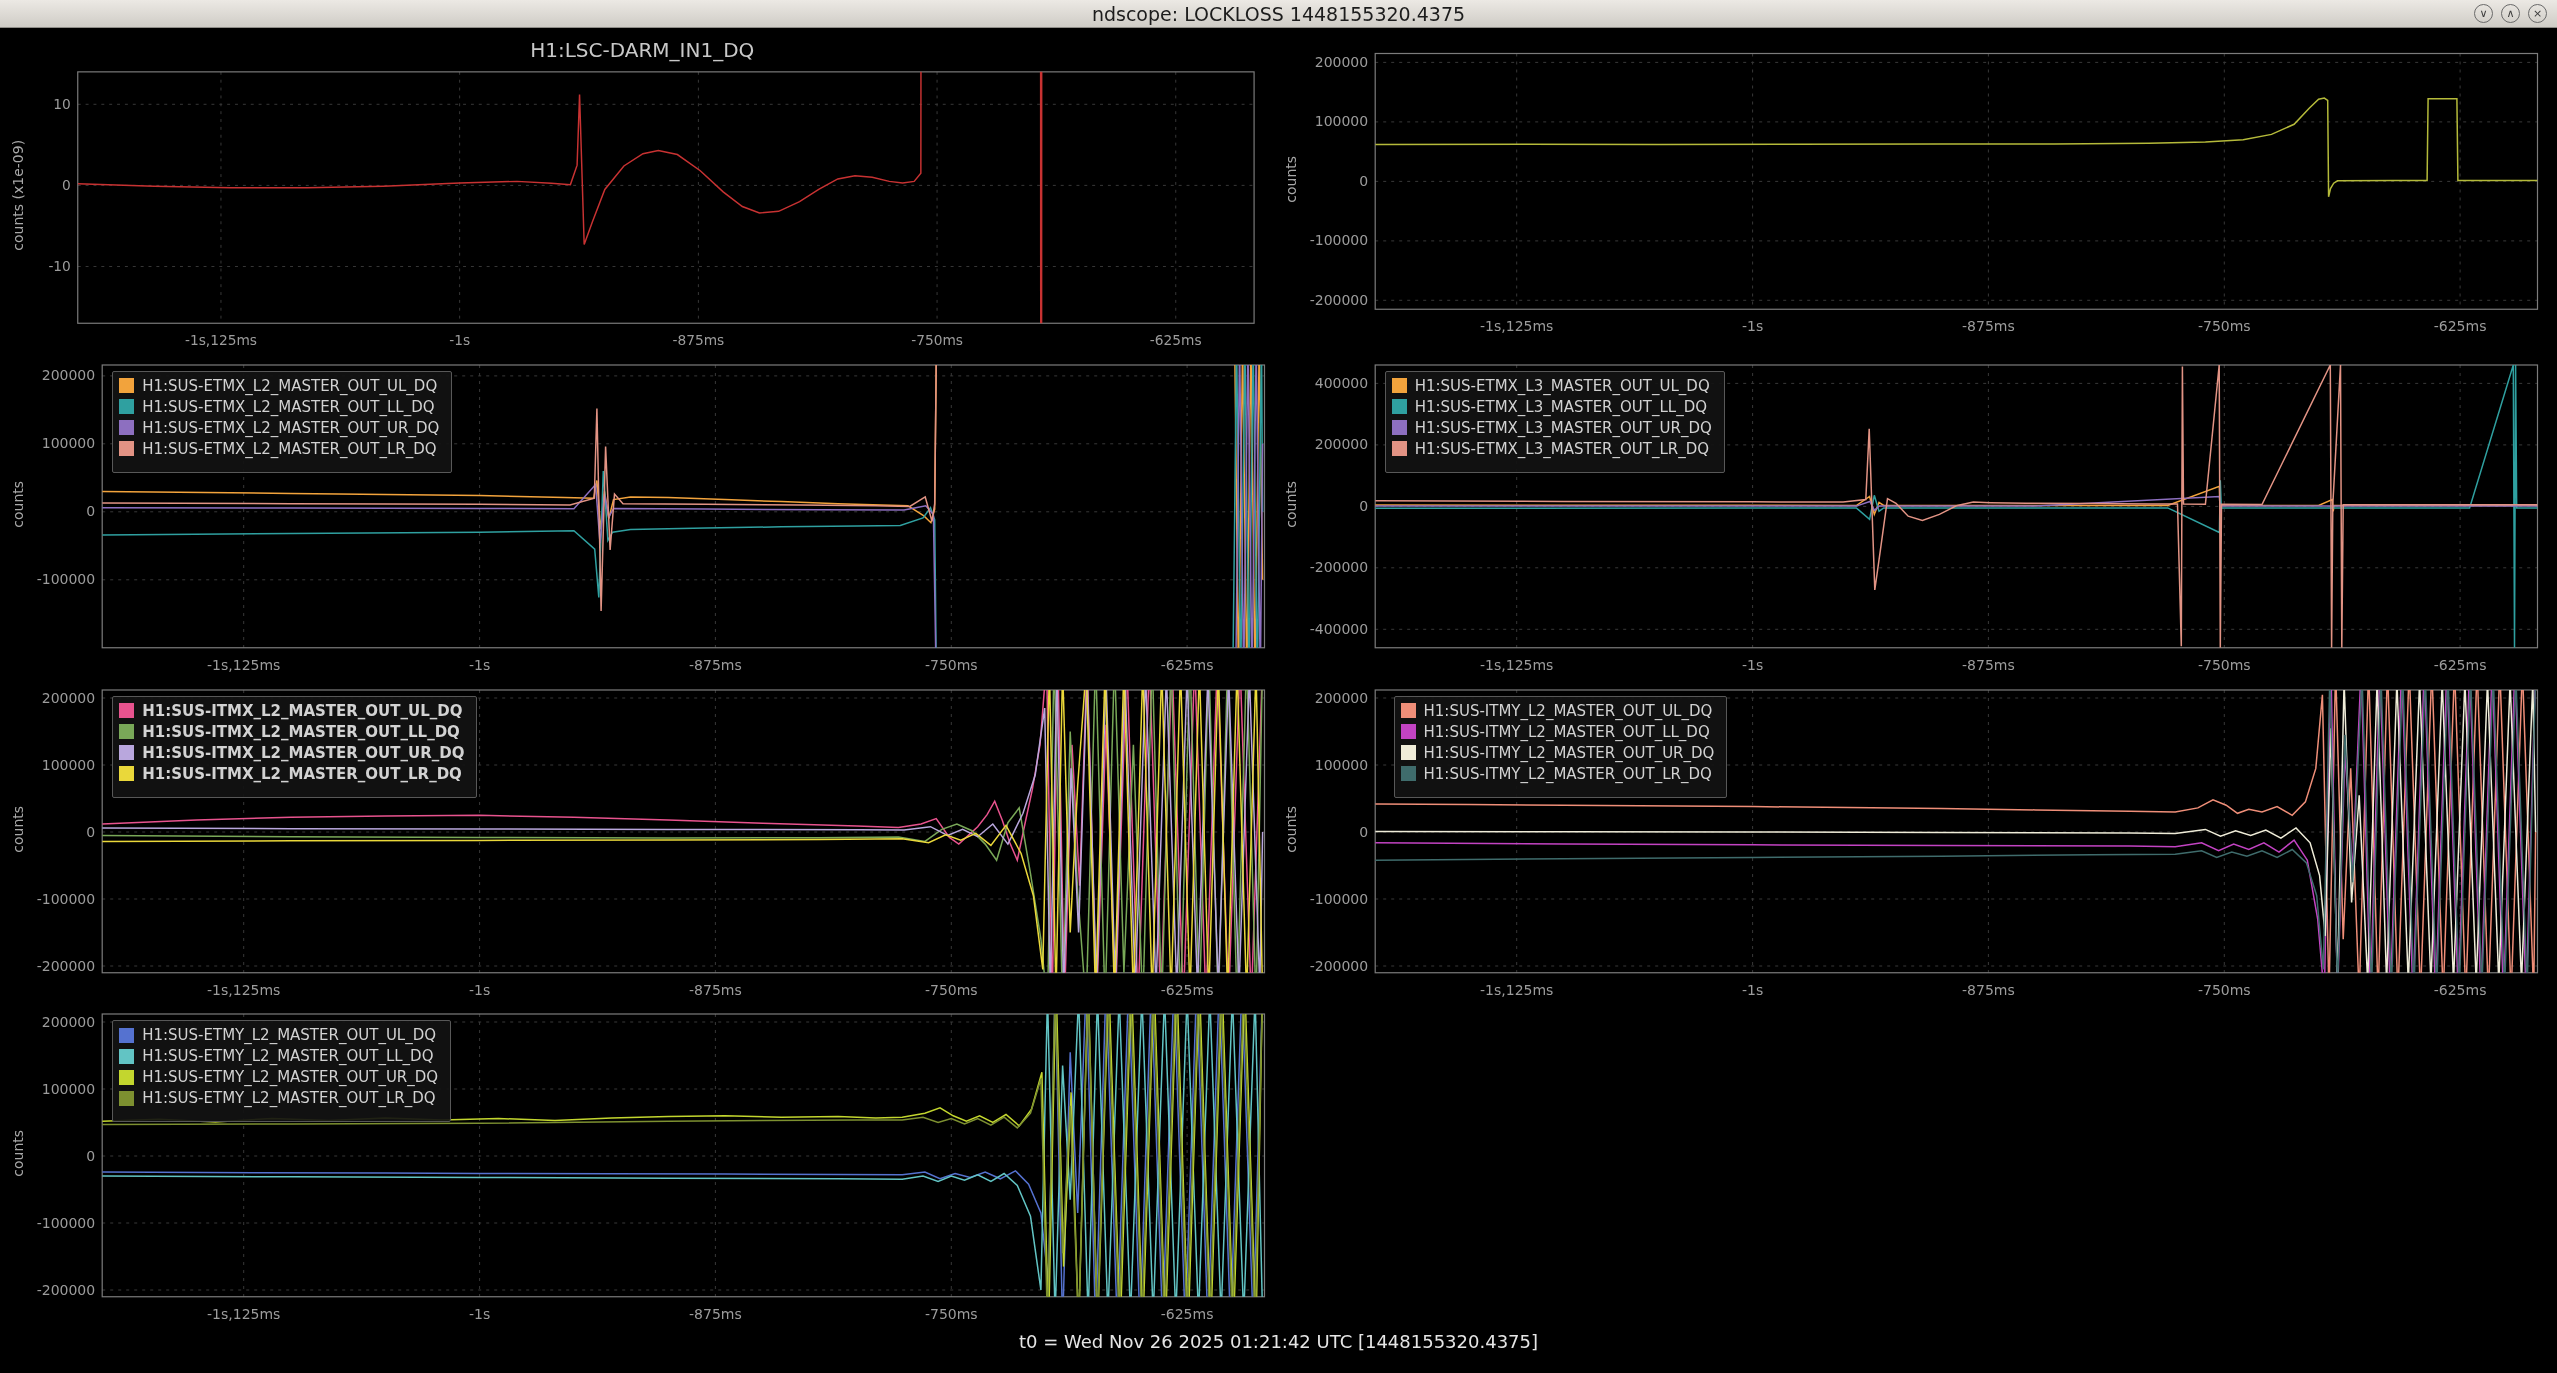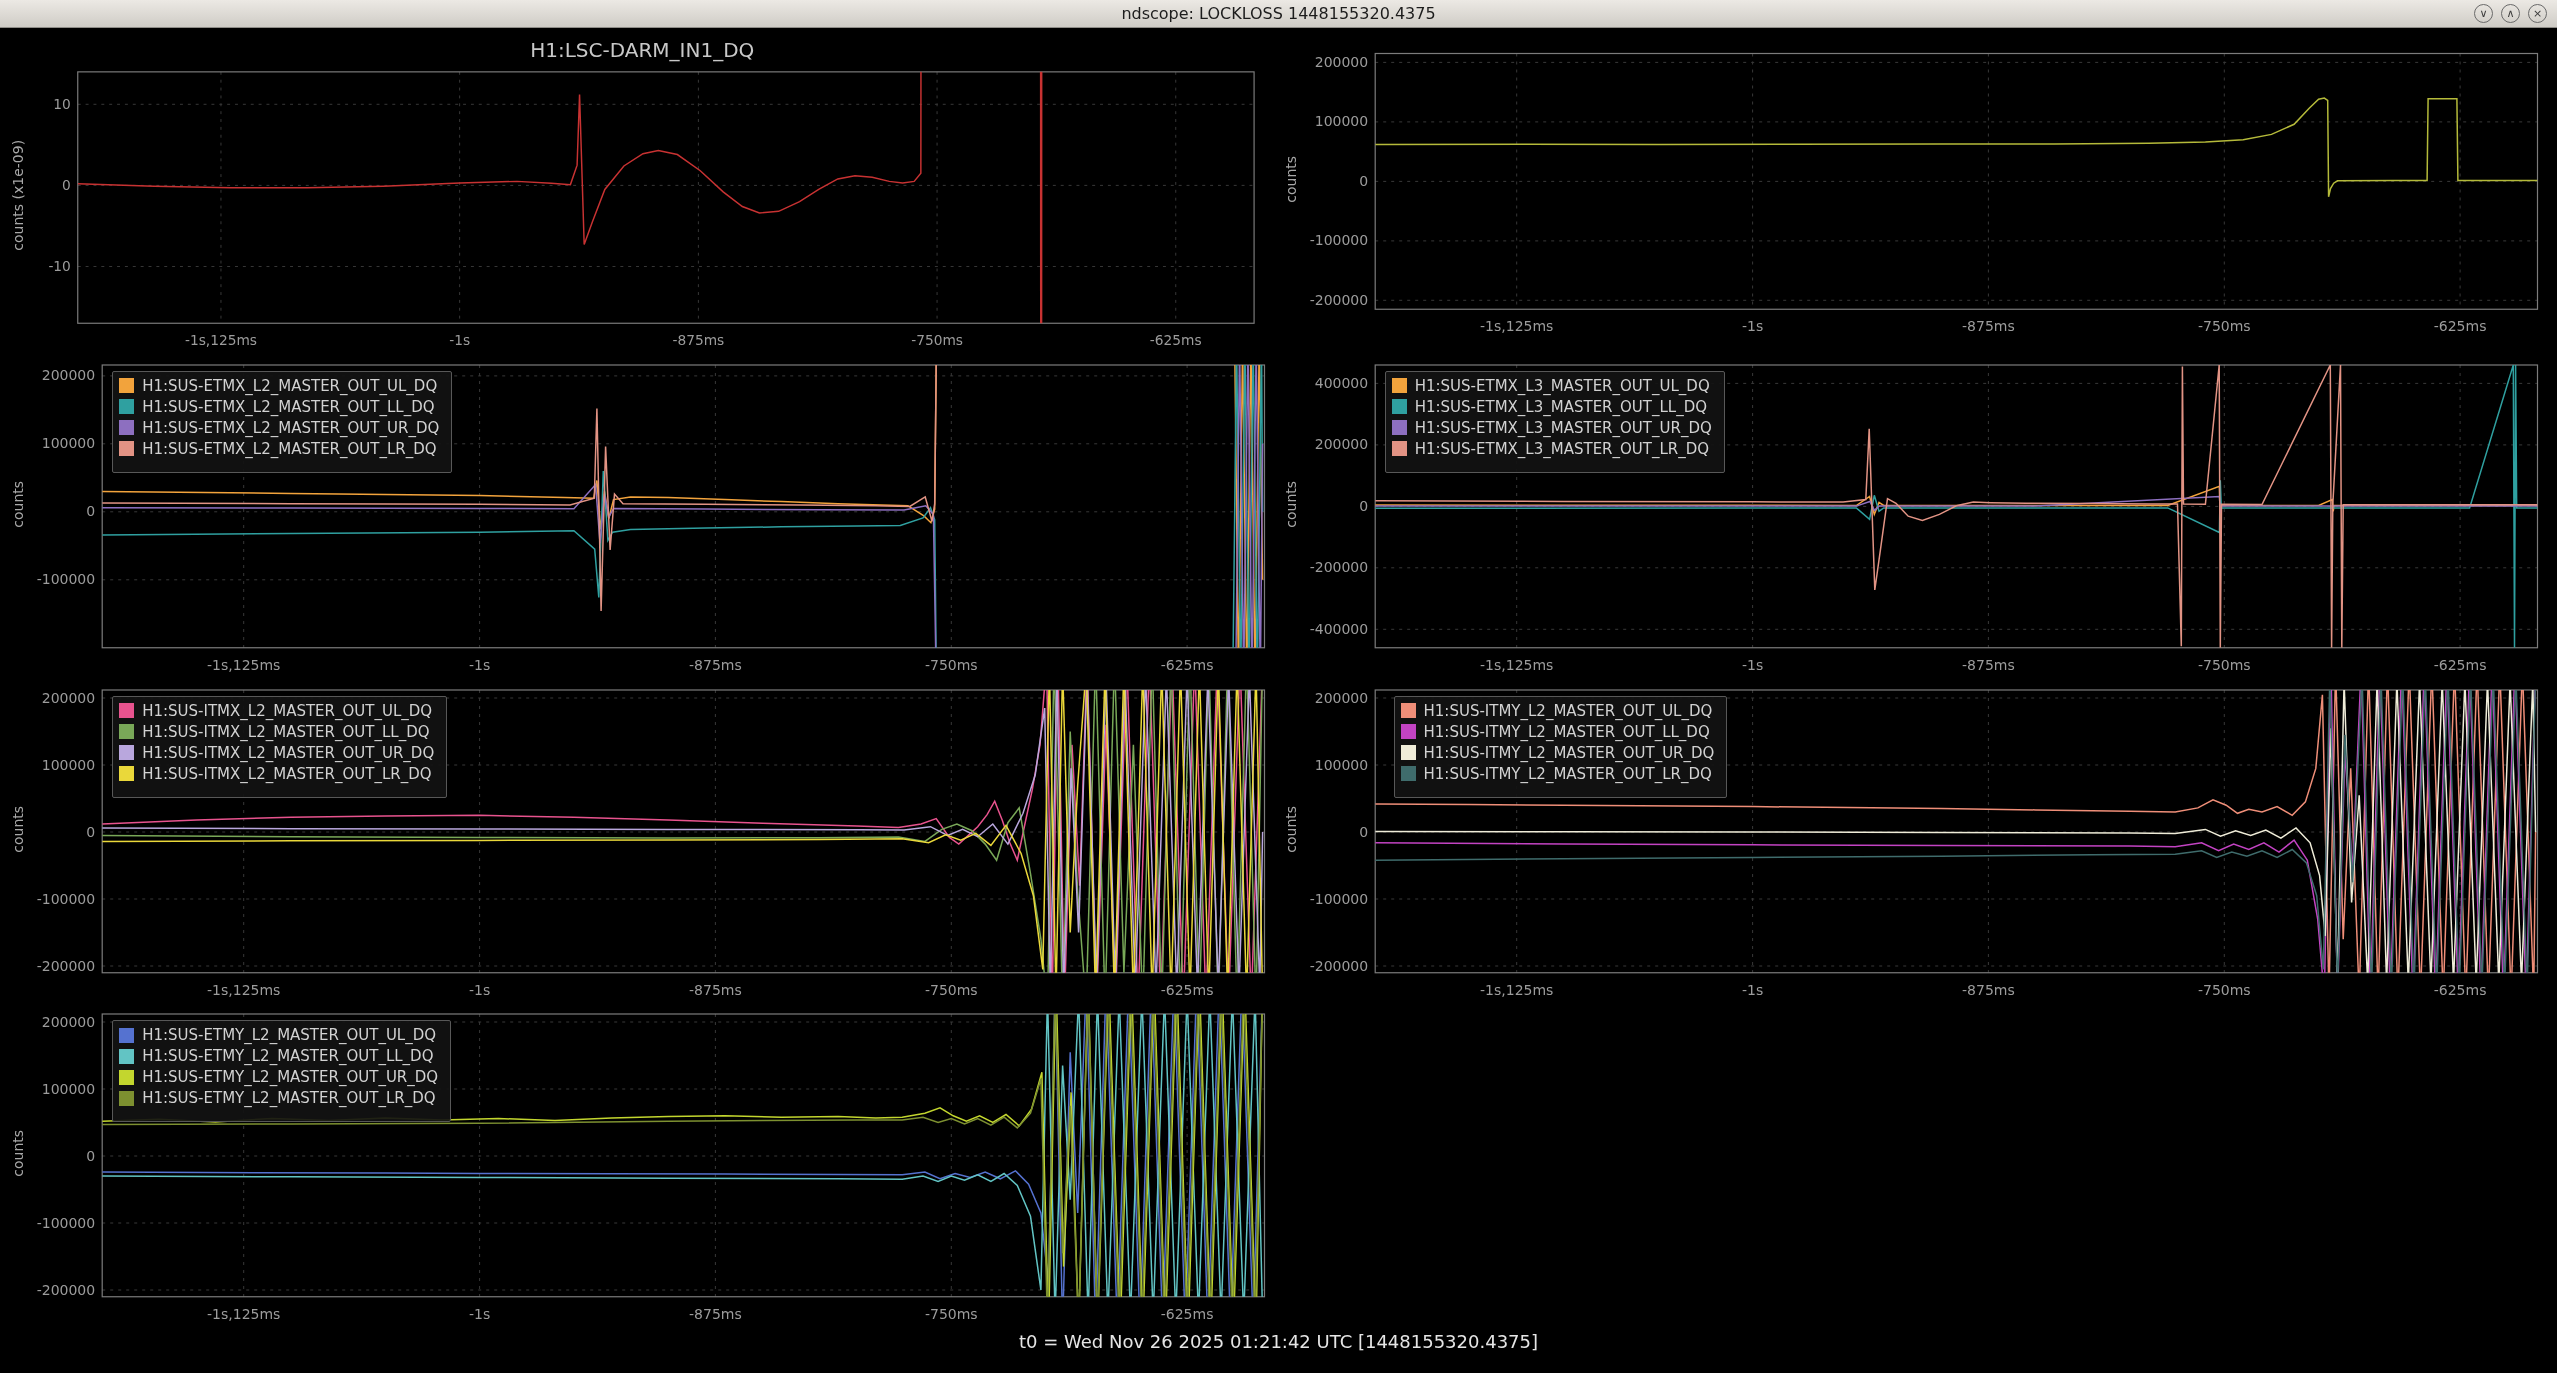--- a/index.html
+++ b/index.html
@@ -1,19 +1,19 @@
 <!DOCTYPE html>
 <html><head>
 <meta charset="utf-8">
 <style>
   *{box-sizing:border-box}
   html,body{margin:0;padding:0}
   body{width:2557px;height:1373px;background:#000;font-family:"DejaVu Sans",sans-serif;overflow:hidden;display:flex;flex-direction:column}
   .titlebar{height:28px;flex:0 0 auto;background:linear-gradient(#ece9e4,#cfccc6);border-bottom:1px solid #8f8d88;position:relative;display:flex;align-items:center;justify-content:center}
-  .titlebar .title{font-size:16px;color:#1c1c1c}
+  .titlebar .title{font-size:19px;color:#1c1c1c}
   .win-buttons{position:absolute;right:10px;top:4px;display:flex;gap:8px}
   .win-btn{width:19px;height:19px;border:1px solid #6a6a6a;border-radius:50%;display:flex;align-items:center;justify-content:center;font-size:11px;line-height:1;color:#3c3c3c;cursor:default}
   .plots{flex:1;display:grid;grid-template-columns:1fr 1fr;grid-template-rows:repeat(4,1fr);gap:4px;padding:4px 8px;min-height:0}
   .cell{display:flex;flex-direction:column;min-height:0;min-width:0}
   .plot-title{text-align:center;font-size:20px;color:#c8c8c8;padding:6px 0 2px;flex:0 0 auto}
   .plot-body{flex:1;display:flex;min-height:0}
   .ylabel{writing-mode:vertical-rl;transform:rotate(180deg);font-size:14px;color:#a8a8a8;display:flex;align-items:center;justify-content:center;padding:0 2px;flex:0 0 auto;margin-bottom:26px}
   .svg-wrap{flex:1;position:relative;min-width:0}
   .svg-wrap svg{position:absolute;inset:0;width:100%;height:100%;display:block}
   svg text{font-family:"DejaVu Sans",sans-serif}
@@ -264,21 +264,21 @@
             <line class="grid" x1="74.19999999999999" y1="284.0" x2="1236.5" y2="284.0"></line>
             <text class="tick" x="67.19999999999999" y="288.5" text-anchor="end">-200000</text>
             <rect class="frame" x="74.19999999999999" y="8" width="1162.3" height="282.75"></rect>
             <g clip-path="url(#cp4)">
               <polyline fill="none" stroke="#e8538e" stroke-width="1.5" points="74.2,142.0 168.5,138.0 262.9,135.3 357.2,134.0 451.6,133.3 545.9,135.3 640.3,138.0 734.6,141.3 828.9,144.0 870.5,145.4 893.1,142.0 908.2,136.6 921.4,155.4 930.8,162.1 940.3,153.4 949.7,144.7 959.1,132.6 966.7,119.2 974.2,138.0 981.8,160.8 989.3,178.2 996.9,142.0 1004.4,107.2 1012.0,62.9 1018.6,-20.8 1024.2,320.9 1029.9,-20.8 1036.5,320.9 1044.0,62.9 1051.6,203.6 1059.1,-20.8 1068.6,320.9 1078.0,42.8 1087.4,320.9 1098.8,-20.8 1110.1,320.9 1121.4,-20.8 1132.7,320.9 1144.0,-20.8 1155.4,320.9 1166.7,-20.8 1178.0,320.9 1189.3,-20.8 1200.6,320.9 1212.0,-20.8 1223.3,320.9 1234.6,-20.8"></polyline>
               <polyline fill="none" stroke="#79a858" stroke-width="1.5" points="74.2,153.4 262.9,154.7 451.6,155.4 640.3,156.1 791.2,155.7 870.5,155.1 896.9,159.4 913.8,147.4 928.9,142.0 944.0,148.7 957.2,162.1 968.6,178.2 979.9,140.7 991.2,125.9 1002.5,191.6 1012.9,257.2 1019.5,324.3 1026.1,-24.2 1034.6,324.3 1042.2,49.5 1049.7,210.3 1058.2,324.3 1067.6,-24.2 1077.1,324.3 1086.5,-24.2 1095.9,290.8 1105.4,62.9 1114.8,324.3 1124.2,-24.2 1133.7,324.3 1143.1,-24.2 1152.5,324.3 1162.0,-24.2 1171.4,324.3 1180.8,-24.2 1190.3,324.3 1199.7,-24.2 1209.1,324.3 1218.6,-24.2 1228.0,324.3 1234.6,-24.2"></polyline>
               <polyline fill="none" stroke="#b9a7dd" stroke-width="1.5" points="74.2,146.0 262.9,146.7 451.6,147.0 640.3,147.4 828.9,147.7 876.1,148.0 902.5,144.7 919.5,153.4 934.6,147.4 949.7,154.7 964.8,142.0 979.9,162.1 995.0,131.3 1007.2,93.1 1016.7,26.1 1022.3,307.5 1028.9,-7.4 1035.6,307.5 1043.1,86.4 1050.6,250.5 1059.1,-7.4 1068.6,307.5 1078.0,-7.4 1087.4,307.5 1096.9,-7.4 1107.3,307.5 1117.6,-7.4 1128.0,307.5 1138.4,-7.4 1148.8,307.5 1159.1,-7.4 1169.5,307.5 1179.9,-7.4 1190.3,307.5 1200.6,-7.4 1211.0,307.5 1221.4,-7.4 1231.8,307.5 1234.6,150.0"></polyline>
               <polyline fill="none" stroke="#ead83a" stroke-width="1.5" points="74.2,159.4 262.9,158.8 451.6,158.4 640.3,158.1 791.2,157.4 874.2,156.7 900.6,160.8 917.6,152.7 932.7,158.1 947.8,151.4 962.9,163.4 978.0,143.3 993.1,171.5 1005.4,213.7 1014.8,287.4 1021.4,-14.1 1028.0,314.2 1034.6,-14.1 1042.2,250.5 1049.7,103.1 1058.2,-14.1 1067.6,314.2 1077.1,-14.1 1086.5,314.2 1095.9,-14.1 1105.4,314.2 1114.8,-14.1 1124.2,314.2 1133.7,-14.1 1143.1,314.2 1152.5,-14.1 1162.0,314.2 1171.4,-14.1 1180.8,314.2 1190.3,-14.1 1199.7,314.2 1209.1,-14.1 1218.6,314.2 1228.0,-14.1 1234.6,314.2"></polyline>
             </g>
           </svg>
-        <div class="legend" style="left: 84.2px; top: 14px;">
+        <div class="legend" style="left: 84.2px; top: 14px; font-weight: bold;">
             <div class="lg-row">
               <span class="sw" style="background: rgb(232, 83, 142);"></span>
               <span class="lb">H1:SUS-ITMX_L2_MASTER_OUT_UL_DQ</span>
             </div>
             <div class="lg-row">
               <span class="sw" style="background: rgb(121, 168, 88);"></span>
               <span class="lb">H1:SUS-ITMX_L2_MASTER_OUT_LL_DQ</span>
             </div>
             <div class="lg-row">
               <span class="sw" style="background: rgb(185, 167, 221);"></span>

